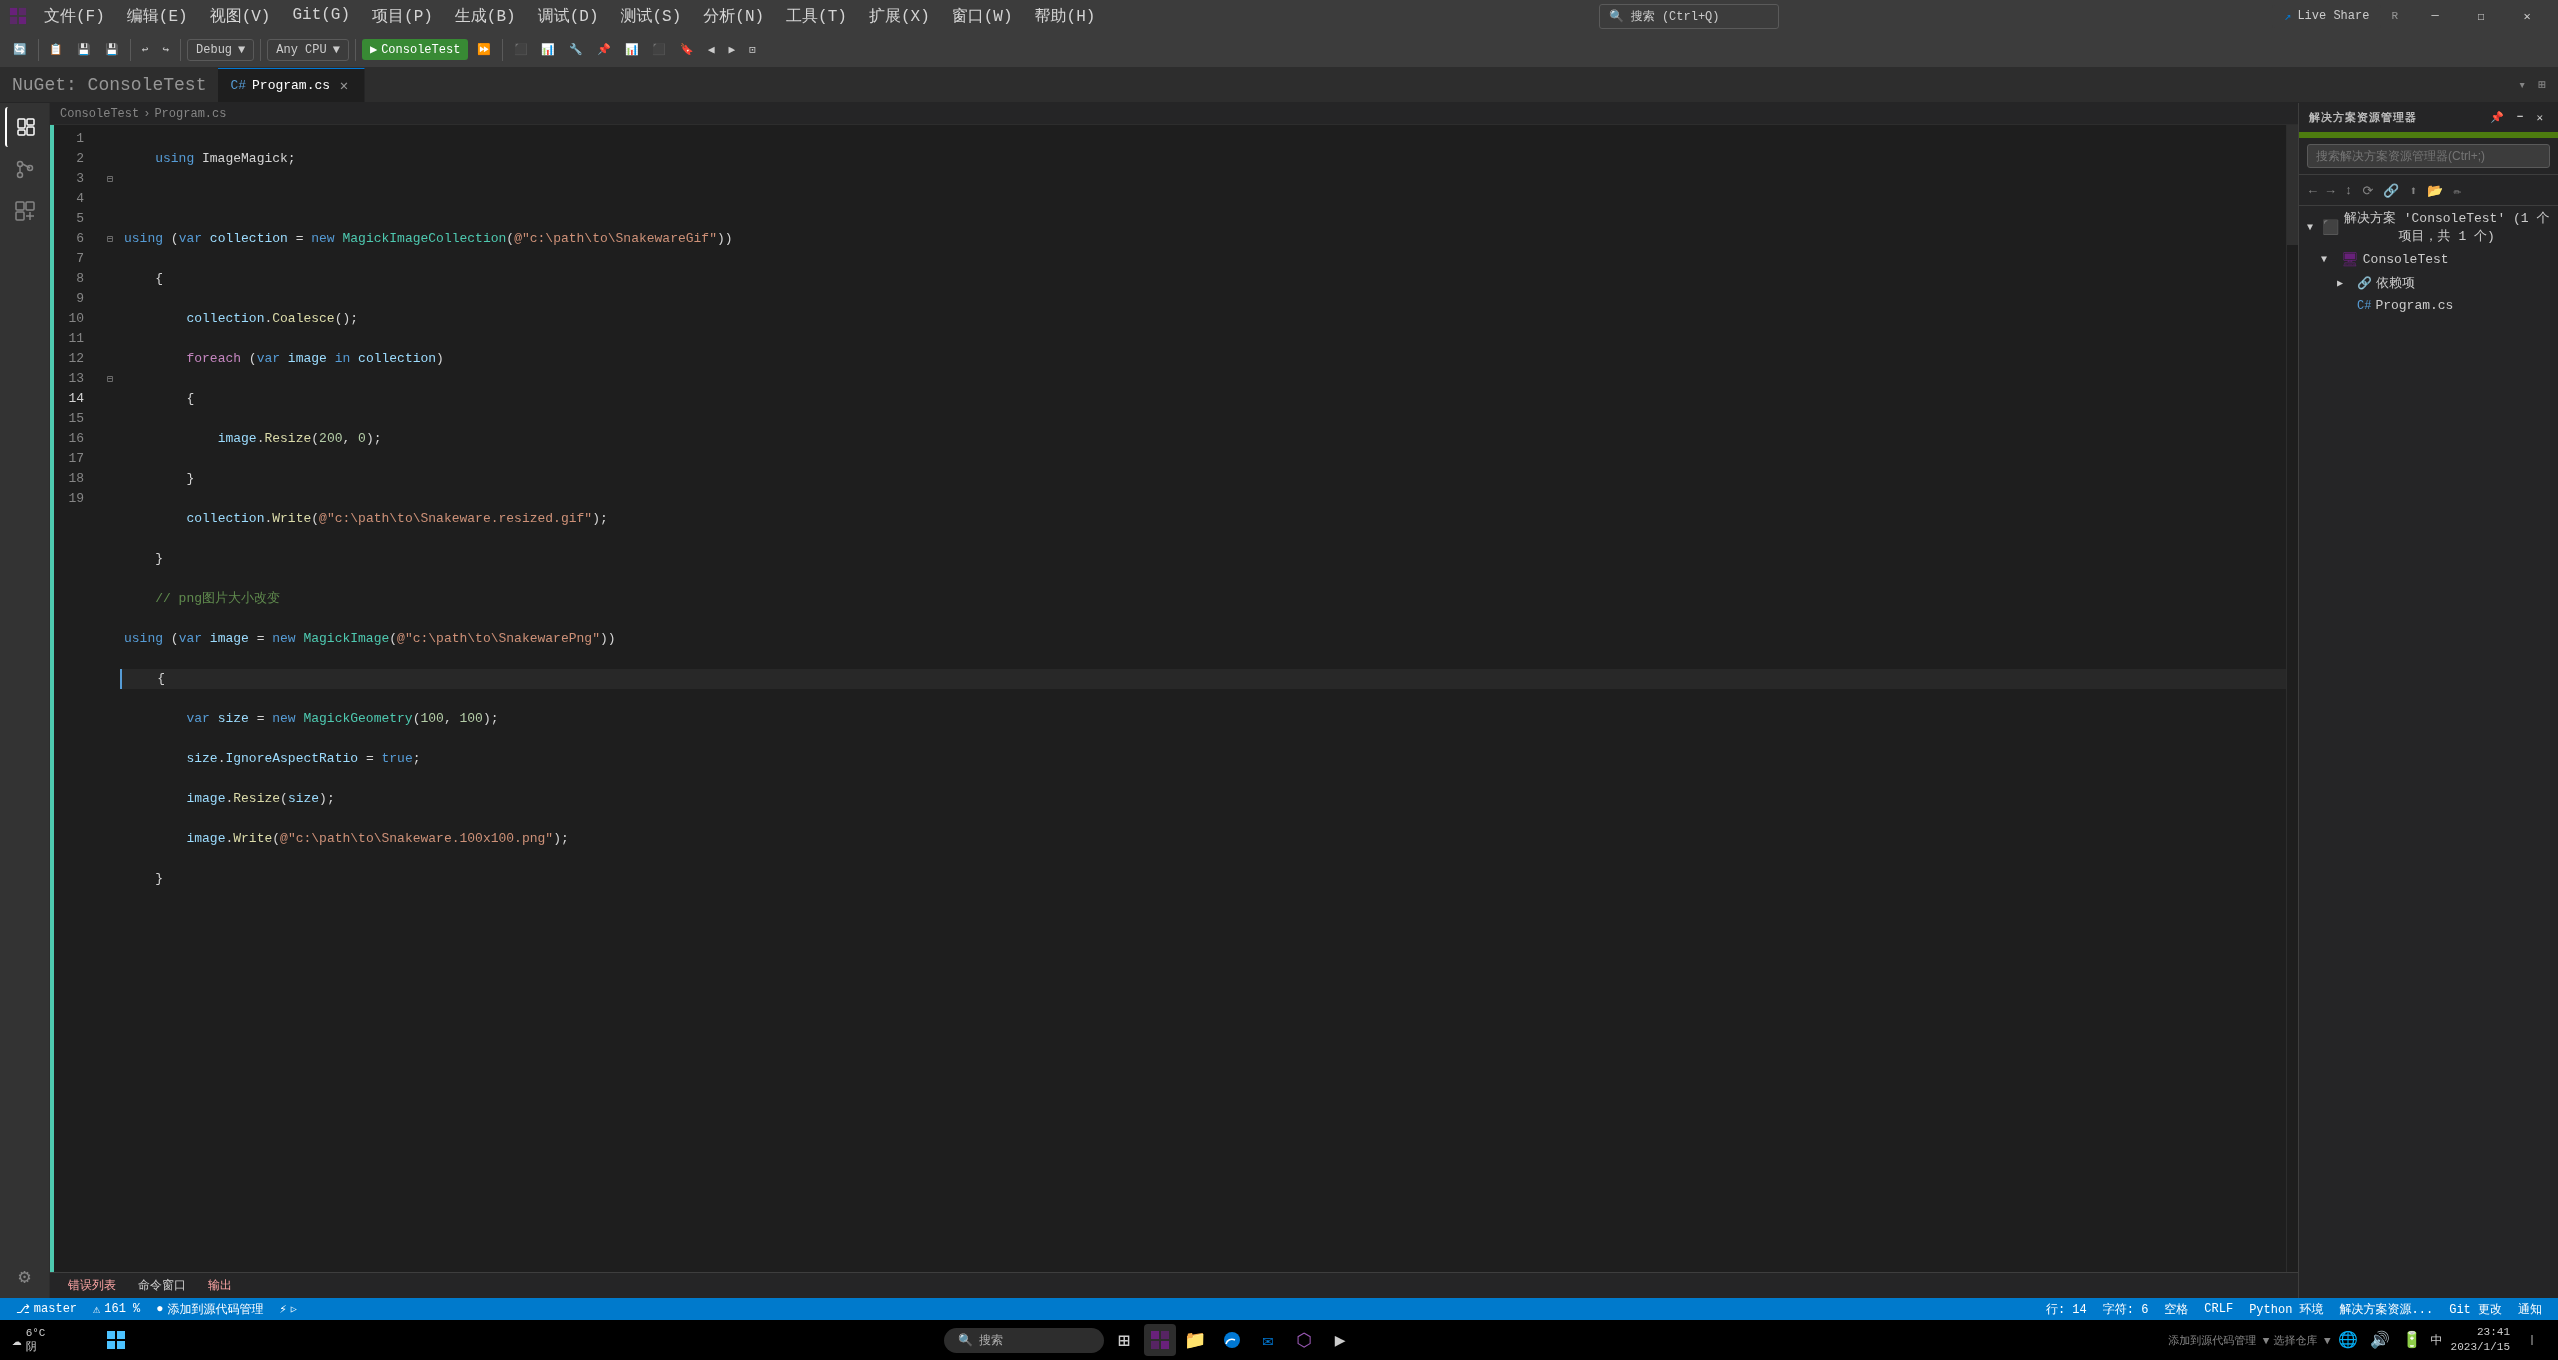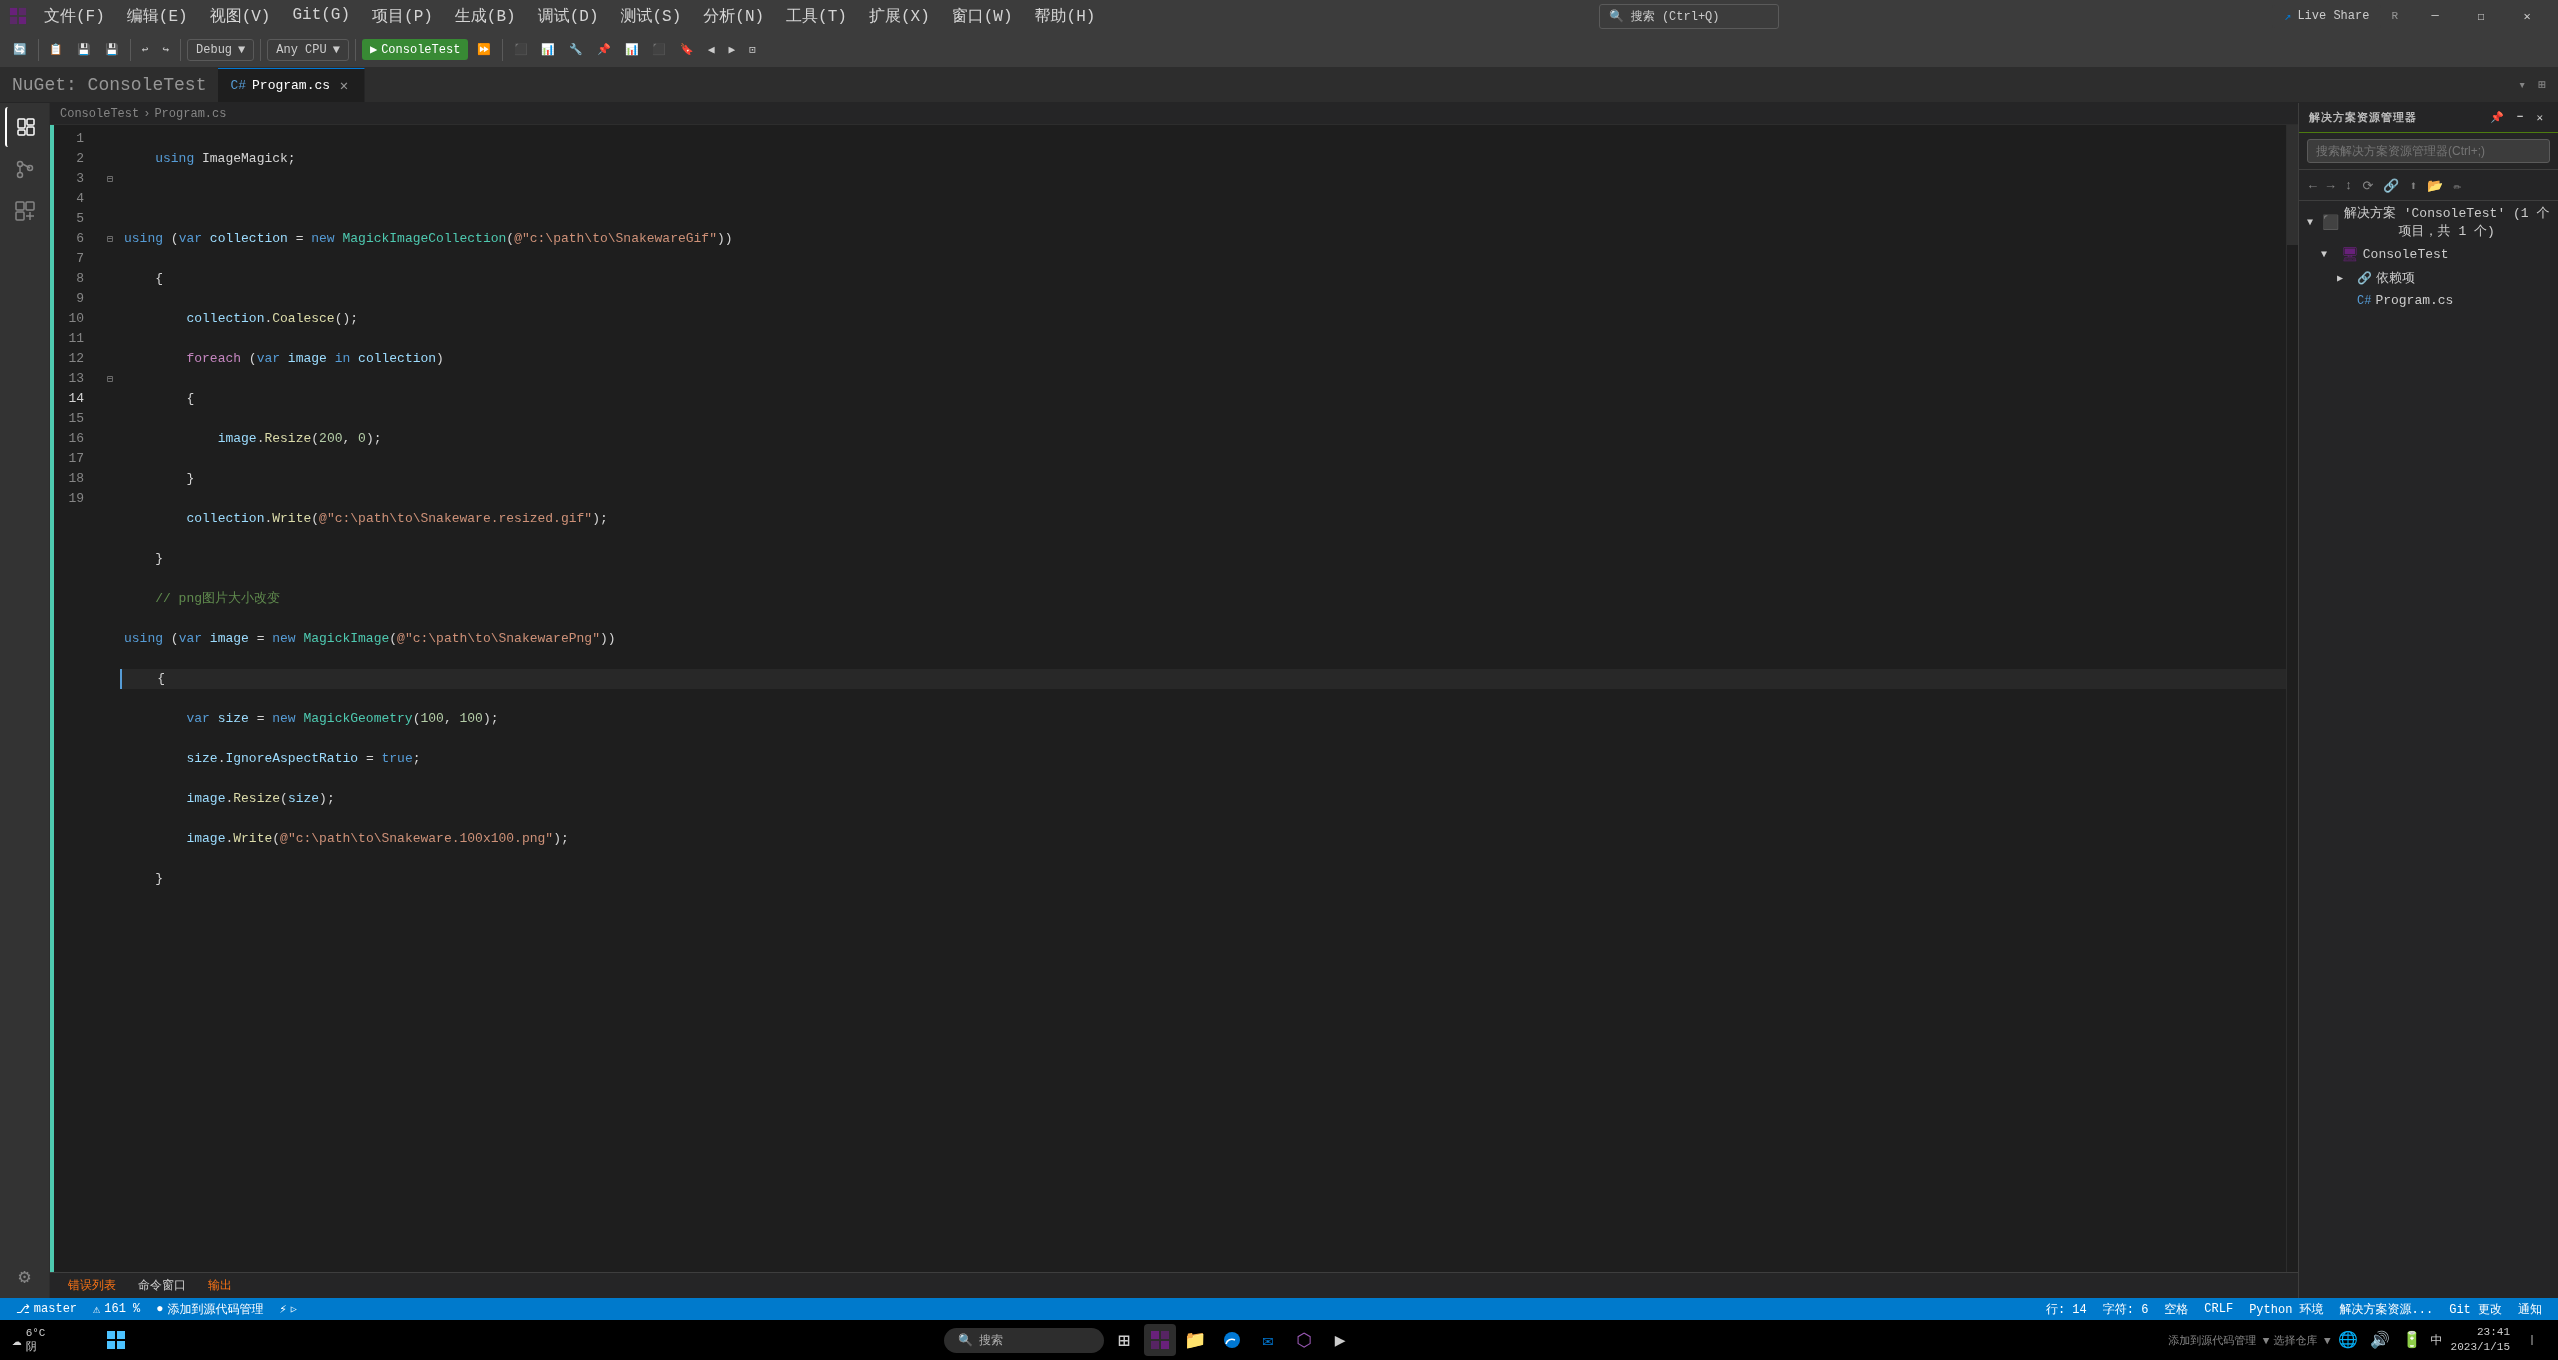--- a/index.html
+++ b/index.html
@@ -279,21 +279,21 @@
     #sidebar-header {
       background: #252526;
       padding: 6px 10px;
       font-size: 11px;
       color: #bbbbbb;
       font-weight: bold;
       letter-spacing: 1px;
       display: flex;
       align-items: center;
       justify-content: space-between;
-      border-bottom: 1px solid #4d7c0f;
+      border-bottom: 6px solid #4d7c0f;
       text-transform: uppercase;
     }
     #sidebar-header-controls {
       display: flex; gap: 4px;
     }
     #sidebar-header-controls span {
       cursor: pointer; color: #cccccc; padding: 2px 4px; border-radius: 2px;
     }
     #sidebar-search {
       padding: 6px 8px;
@@ -353,21 +353,21 @@
       align-items: center;
       padding: 0 8px;
       border-top: 1px solid #3e3e3e;
       flex-shrink: 0;
       gap: 2px;
     }
     .bottom-tab {
       padding: 3px 10px;
       cursor: pointer;
       font-size: 12px;
-      color: #f97316;
+      color: #fca5a5;
       border-radius: 3px;
     }
     .bottom-tab.active { color: #cccccc; }
 
     
     #taskbar {
       background: #000000;
       height: 40px;
       display: flex;
       align-items: center;

